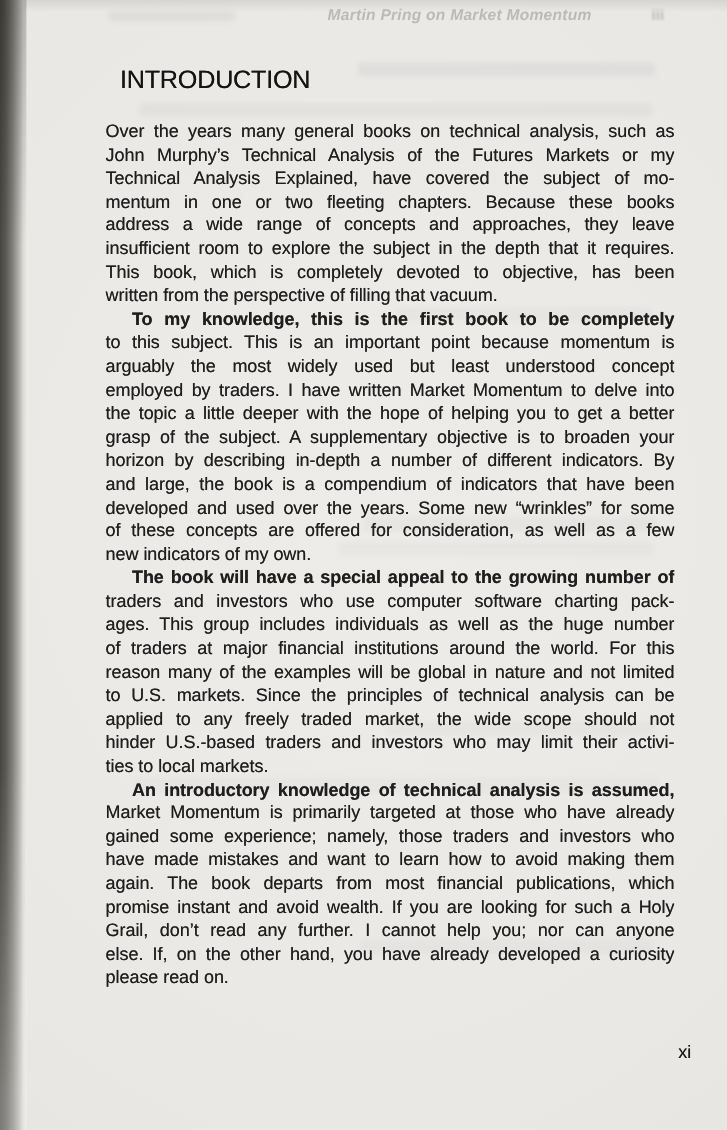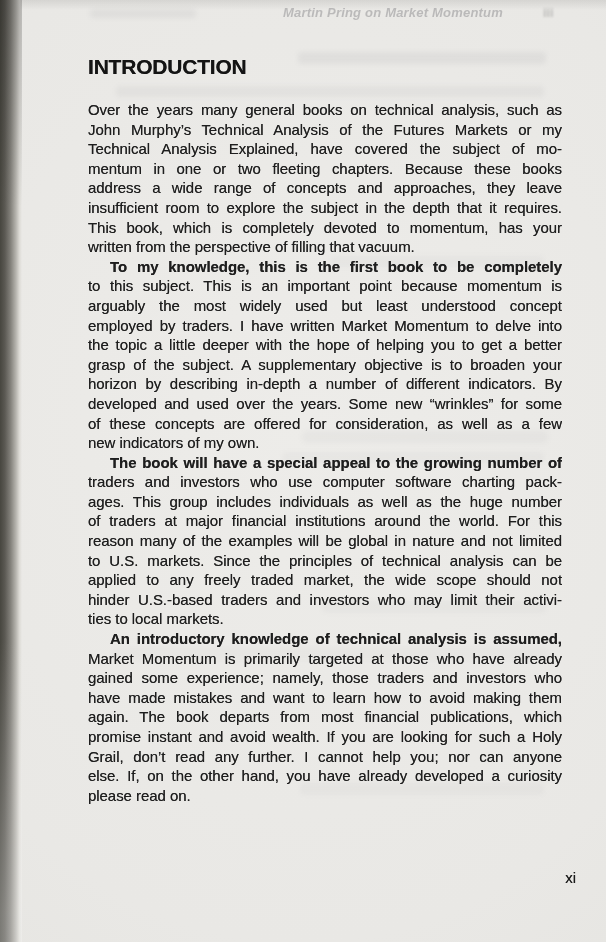--- a/index.html
+++ b/index.html
@@ -34,21 +34,21 @@
   }
   
   .ghost {
     position: absolute;
     color: rgba(88,88,94,0.32);
     filter: blur(0.6px);
     font-weight: bold;
     white-space: nowrap;
   }
   .ghost-header {
-    left: 283px; top: 5px;
+    left: 273px; top: 5px;
     font-size: 13px;
     font-style: italic;
     letter-spacing: 0.2px;
   }
   .ghost-folio {
     left: 543px; top: 6px;
     font-size: 12.5px;
     filter: blur(1.1px);
     color: rgba(88,88,94,0.30);
   }
@@ -63,25 +63,25 @@
   .s2 { left: 116px; top: 86px;  width: 428px; height: 11px; opacity: 0.08; }
   .s3 { left: 330px; top: 256px; width: 214px; height: 11px; opacity: 0.05; }
   .s4 { left: 302px; top: 431px; width: 246px; height: 12px; opacity: 0.06; }
   .s5 { left: 282px; top: 452px; width: 262px; height: 11px; opacity: 0.05; }
   .s6 { left: 322px; top: 601px; width: 224px; height: 12px; opacity: 0.05; }
   .s7 { left: 112px; top: 648px; width: 438px; height: 12px; opacity: 0.04; }
   .s8 { left: 300px; top: 783px; width: 244px; height: 12px; opacity: 0.05; }
   
   .heading {
     position: absolute;
-    left: 88px; top: 54px;
+    left: 100px; top: 54px;
     margin: 0;
     font-size: 21px;
     line-height: 26px;
-    font-weight: bold;
+    font-weight: normal;
     letter-spacing: -0.2px;
     color: #141414;
     text-shadow: 0 0 0.4px rgba(20,20,20,0.8);
   }
   
   .body-col {
     position: absolute;
     left: 88px; top: 100px;
     width: 474px;
     font-size: 15px;
@@ -133,29 +133,30 @@
 
   <h1 class="heading">INTRODUCTION</h1>
 
   <div class="body-col">
       <div class="line"><span>Over the years many general books on technical analysis, such as</span></div>
       <div class="line"><span>John Murphy’s </span><span class="italic">Technical Analysis of the Futures Markets</span><span> or my</span></div>
       <div class="line"><span class="italic">Technical Analysis Explained,</span><span> have covered the subject of mo-</span></div>
       <div class="line"><span>mentum in one or two fleeting chapters. Because these books</span></div>
       <div class="line"><span>address a wide range of concepts and approaches, they leave</span></div>
       <div class="line"><span>insufficient room to explore the subject in the depth that it requires.</span></div>
-      <div class="line"><span>This book, which is completely devoted to momentum, has your</span></div>
+      <div class="line"><span>This book, which is completely devoted to objective, has been</span></div>
       <div class="line para-last"><span>written from the perspective of filling that vacuum.</span></div>
       <div class="line indent"><span>To my knowledge, this is the first book to be completely devoted</span></div>
       <div class="line"><span>to this subject. This is an important point because momentum is</span></div>
       <div class="line"><span>arguably the most widely used but least understood concept</span></div>
       <div class="line"><span>employed by traders. I have written </span><span class="italic">Market Momentum</span><span> to delve into</span></div>
       <div class="line"><span>the topic a little deeper with the hope of helping you to get a better</span></div>
       <div class="line"><span>grasp of the subject. A supplementary objective is to broaden your</span></div>
       <div class="line"><span>horizon by describing in-depth a number of different indicators. By</span></div>
+      <div class="line"><span>and large, the book is a compendium of indicators that have been</span></div>
       <div class="line"><span>developed and used over the years. Some new “wrinkles” for some</span></div>
       <div class="line"><span>of these concepts are offered for consideration, as well as a few</span></div>
       <div class="line para-last"><span>new indicators of my own.</span></div>
       <div class="line indent"><span>The book will have a special appeal to the growing number of</span></div>
       <div class="line"><span>traders and investors who use computer software charting pack-</span></div>
       <div class="line"><span>ages. This group includes individuals as well as the huge number</span></div>
       <div class="line"><span>of traders at major financial institutions around the world. For this</span></div>
       <div class="line"><span>reason many of the examples will be global in nature and not limited</span></div>
       <div class="line"><span>to U.S. markets. Since the principles of technical analysis can be</span></div>
       <div class="line"><span>applied to </span><span class="italic">any</span><span> freely traded market, the wide scope should not</span></div>

